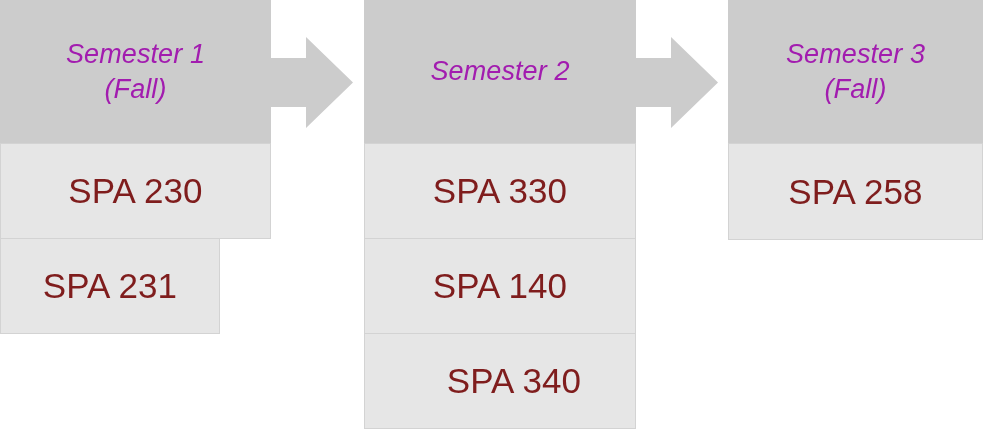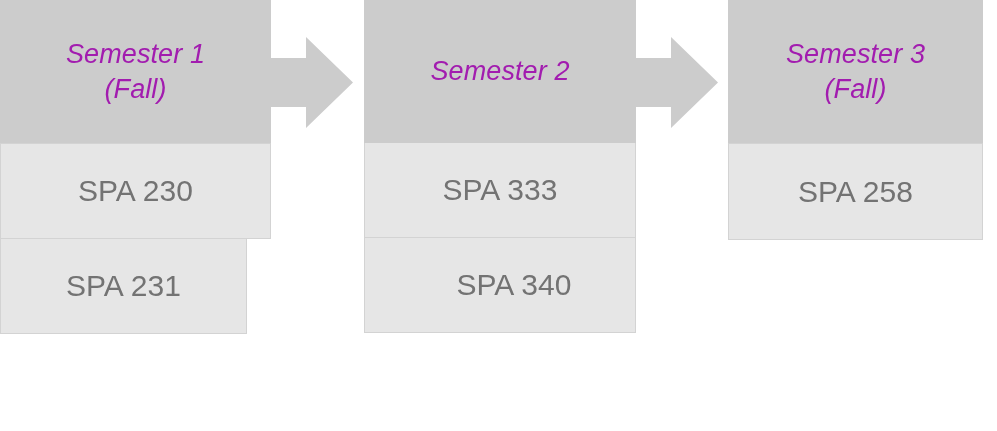--- a/index.html
+++ b/index.html
@@ -37,22 +37,22 @@
   }
   .sem-header .line {
     display: block;
     white-space: nowrap;
   }
   .course-cell {
     box-sizing: border-box;
     background: #e6e6e6;
     border: 1px solid #d3d3d3;
     border-top: none;
-    color: #737373;
-    font-size: 30px;
+    color: #7f1d1d;
+    font-size: 35px;
     display: flex;
     align-items: center;
     justify-content: center;
     text-align: center;
     letter-spacing: 0.1px;
   }
   .course-cell.first-cell {
     border-top: 1px solid #d3d3d3;
   }
   .arrow {
@@ -68,37 +68,40 @@
 <div id="canvas">
 
   <div class="column" style="left:0px; top:0px; width:271px; height:334px;">
     <div class="sem-header" style="width:271px; height:143px;">
       <span class="line">Semester 1</span>
       <span class="line">(Fall)</span>
     </div>
     <div class="course-cell first-cell" style="width:271px; height:96px;">
       <span>SPA 230</span>
     </div>
-    <div class="course-cell" style="width:247px; height:95px;">
+    <div class="course-cell" style="width:220px; height:95px;">
       <span>SPA 231</span>
     </div>
   </div>
 
   <div class="arrow" style="left:250px; top:37px; width:103px; height:91px;">
     <svg width="103" height="91" viewBox="0 0 103 91" xmlns="http://www.w3.org/2000/svg">
       <polygon points="0,21 56,21 56,0 103,45.5 56,91 56,70 0,70" fill="#CCCCCC"></polygon>
     </svg>
   </div>
 
   <div class="column" style="left:364px; top:0px; width:272px; height:429px;">
     <div class="sem-header" style="width:272px; height:143px;">
       <span class="line">Semester 2</span>
     </div>
+    <div class="course-cell first-cell" style="width:272px; height:96px;">
+      <span>SPA 330</span>
+    </div>
     <div class="course-cell" style="width:272px; height:95px;">
-      <span>SPA 333</span>
+      <span>SPA 140</span>
     </div>
     <div class="course-cell" style="width:272px; height:95px;padding-left:28px;">
       <span>SPA 340</span>
     </div>
   </div>
 
   <div class="arrow" style="left:615px; top:37px; width:103px; height:91px;">
     <svg width="103" height="91" viewBox="0 0 103 91" xmlns="http://www.w3.org/2000/svg">
       <polygon points="0,21 56,21 56,0 103,45.5 56,91 56,70 0,70" fill="#CCCCCC"></polygon>
     </svg>

